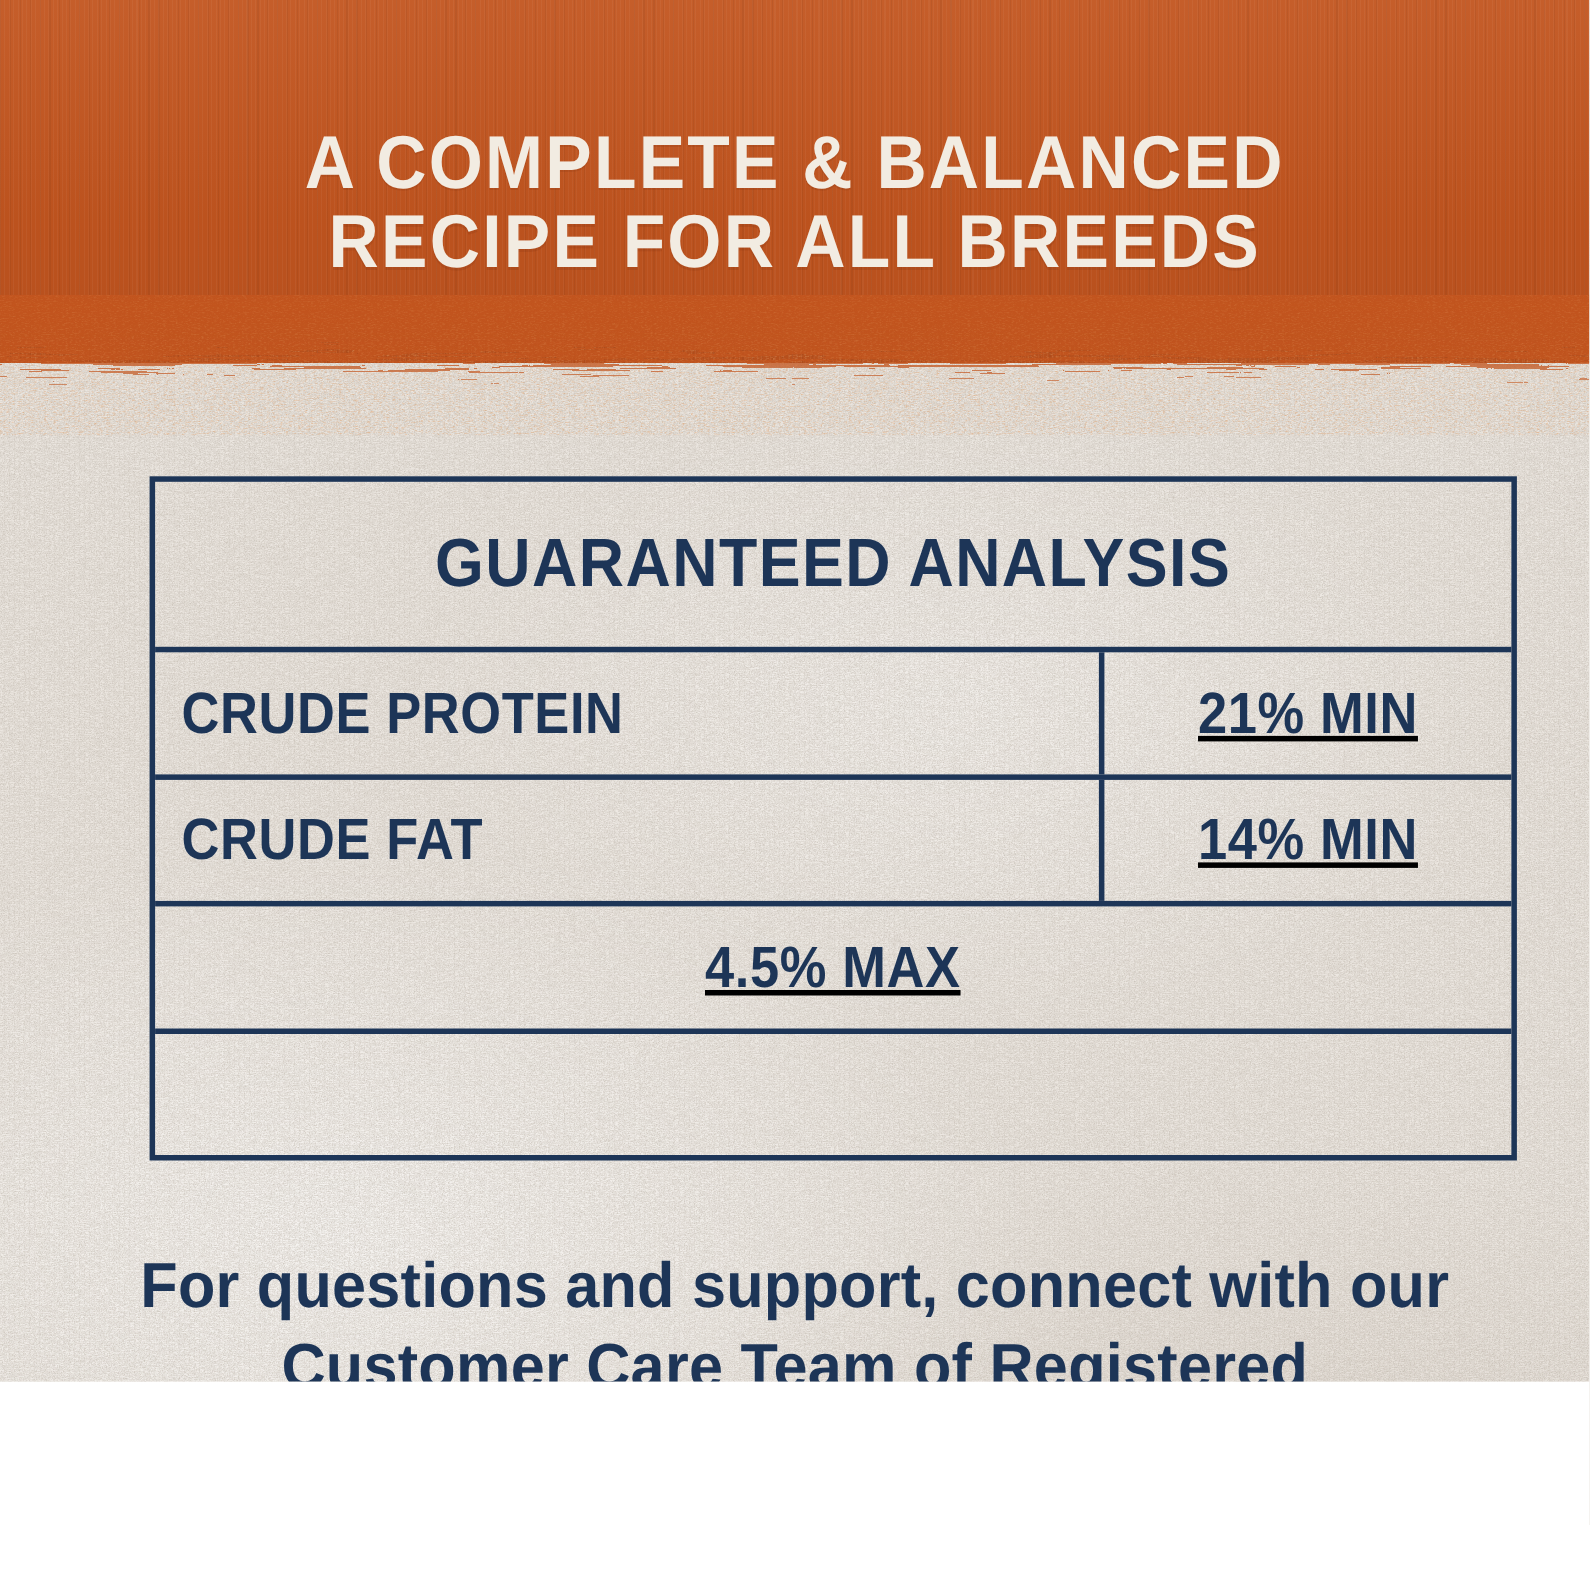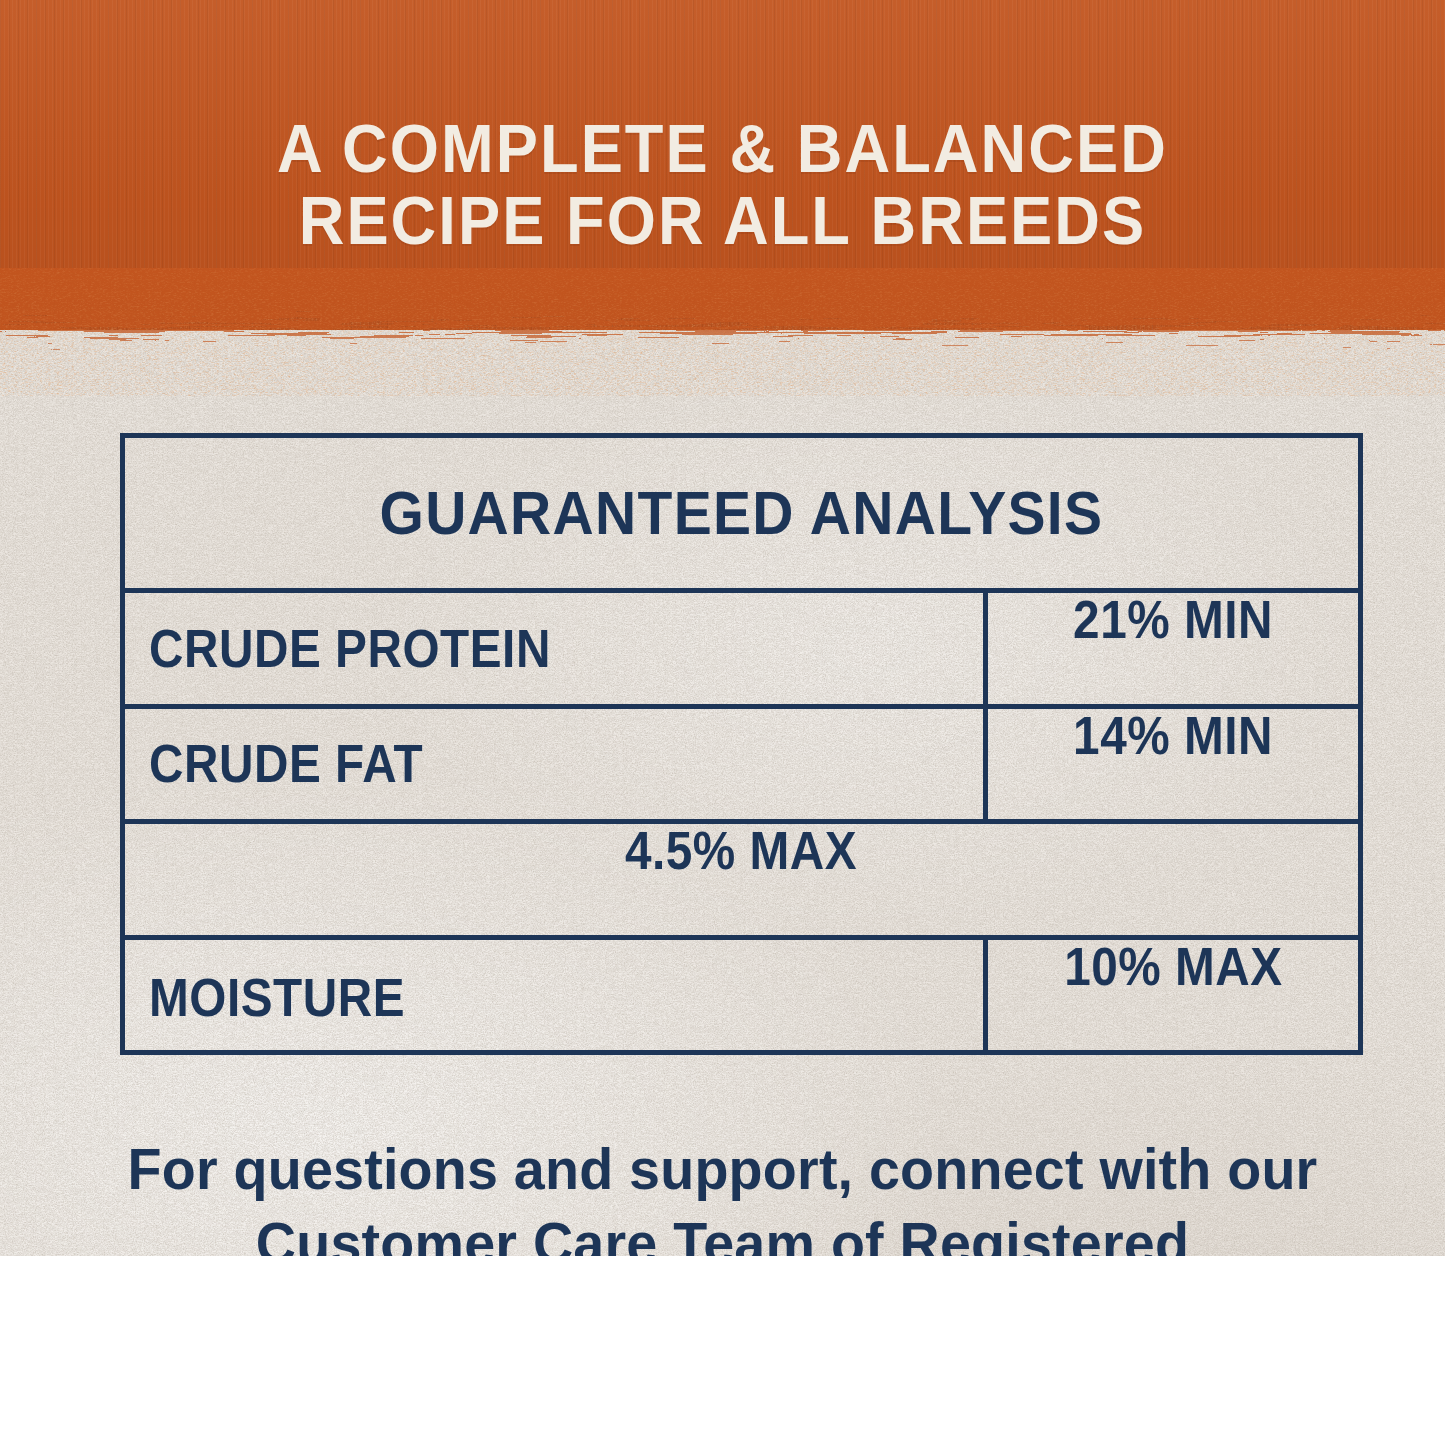--- a/index.html
+++ b/index.html
@@ -89,21 +89,21 @@
     transform: scaleX(.93);
     transform-origin: 50% 50%;
     text-shadow: 0 2px 0 rgba(120,45,12,.16);
     white-space: pre-line;
     z-index: 4;
   }
 
   
   .ga-table {
     position: absolute;
-    left: 120px;
+    left: 136px;
     top: 433px;
     width: 1243px;
     height: 622px;
     border: 5px solid #1d3557;
     box-sizing: border-box;
     z-index: 3;
   }
   .ga-head {
     height: 155px;
     border-bottom: 5px solid #1d3557;
@@ -134,21 +134,23 @@
     box-sizing: border-box;
     border-right: 5px solid #1d3557;
     display: flex;
     align-items: center;
     padding-left: 24px;
   }
   .ga-cell-value {
     flex: 1;
     box-sizing: border-box;
     display: flex;
+    align-items: center;
     justify-content: center;
+    text-decoration: underline;
   }
   .ga-text {
     color: #1d3557;
     font-family: "Liberation Sans Narrow", "Liberation Sans", sans-serif;
     font-weight: 700;
     font-size: 53px;
     letter-spacing: .6px;
     transform: scaleX(.9);
     transform-origin: 0% 50%;
     line-height: 1;
@@ -264,26 +266,18 @@
         <span class="ga-text center">14% MIN</span>
       </div>
     </div>
 
     <div class="ga-row">
       <div class="ga-cell-value">
         <span class="ga-text center">4.5% MAX</span>
       </div>
     </div>
 
-    <div class="ga-row last">
-      <div class="ga-cell-label">
-        <span class="ga-text">MOISTURE</span>
-      </div>
-      <div class="ga-cell-value">
-        <span class="ga-text center">10% MAX</span>
-      </div>
-    </div>
 
   </div>
 
   <div class="footer-note">For questions and support, connect with our Customer Care Team of Registered Veterinary Technicians.</div>
 
 </div>
 
 </body></html>

